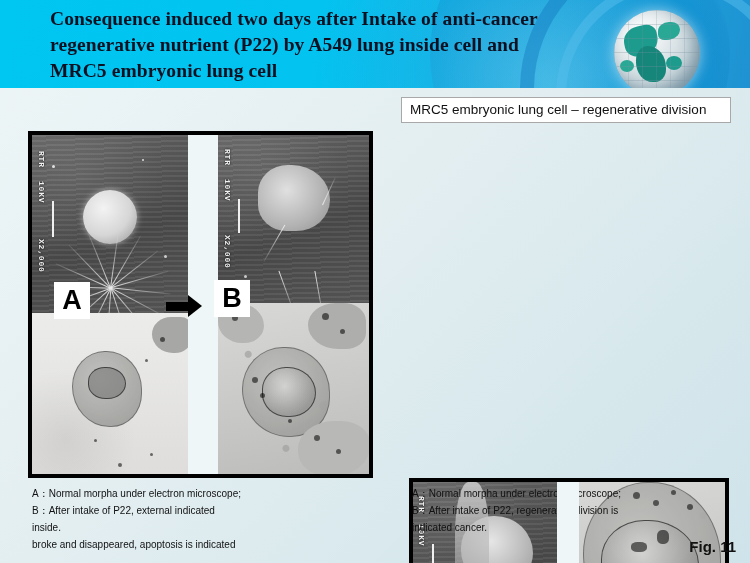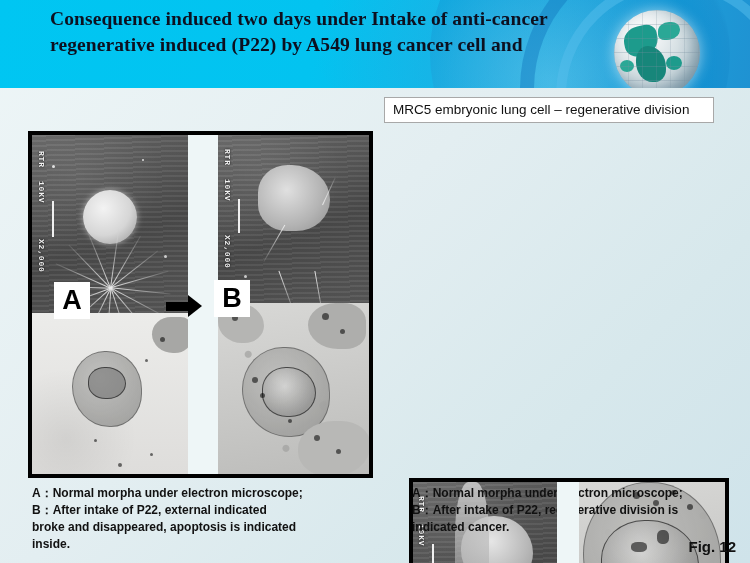--- a/index.html
+++ b/index.html
@@ -103,21 +103,21 @@
   .ab-label{position:absolute;background:#fff;color:#000;font-weight:bold;
     font-size:27px;line-height:1;display:flex;align-items:center;justify-content:center;
     z-index:6;}
   .arrow{position:absolute;z-index:7;display:flex;align-items:center;}
   .arrow .shaft{width:22px;height:9px;background:#000;}
   .arrow .head{width:0;height:0;border-top:11px solid transparent;border-bottom:11px solid transparent;border-left:14px solid #000;}
 
   .gap{position:absolute;top:0;bottom:0;background:#eef6f7;z-index:4;}
 
   
-  .caption{position:absolute;font-size:12px;line-height:17px;color:#111;font-weight:bold;}
+  .caption{position:absolute;font-size:10px;line-height:17px;color:#111;}
   .caption div{white-space:nowrap;}
   .figno{position:absolute;right:14px;bottom:8px;font-size:15px;font-weight:bold;color:#111;}
 </style>
 </head>
 <body>
 
 <div class="slide">
 
   <div class="header">
     <div class="hdr-swirl sw4"></div>
@@ -128,22 +128,23 @@
     <div class="globe">
       <div class="cont c1"></div>
         <div class="cont c2"></div>
         <div class="cont c3"></div>
       <div class="cont c4"></div>
         <div class="cont c5"></div>
       <div class="grat"></div>
     </div>
 
     <div class="hdr-text">
-      <div class="hdr-line">Consequence induced two days under Intake of anti-cancer</div>
-      <div class="hdr-line">regenerative induced (P22) by A549 lung cancer cell and</div>
+      <div class="hdr-line">Consequence induced two days after Intake of anti-cancer</div>
+      <div class="hdr-line">regenerative nutrient (P22) by A549 lung inside cell and</div>
+      <div class="hdr-line">MRC5 embryonic lung cell</div>
     </div>
   </div>
 
 
   <div class="figframe" style="left:28px;top:131px;width:345px;height:347px;">
 
     <div class="col" style="left:0;width:156px;">
       <div class="half top sem" style="height:186px;">
         <div class="cellA" style="top:44%;"></div>
         <div class="spike" style="transform:rotate(8deg);"></div>
@@ -220,25 +221,25 @@
     <div class="arrow" style="left:134px;top:160px;">
       <div class="shaft"></div>
         <div class="head"></div>
     </div>
     <div class="ab-label" style="left:182px;top:145px;width:36px;height:37px;">B</div>
   </div>
 
   <div class="caption" style="left:32px;top:485px;width:350px;">
     <div>A：Normal morpha under electron microscope;</div>
     <div>B：After intake of P22,  external indicated</div>
+    <div>inside.</div>
     <div>broke and disappeared,  apoptosis is indicated</div>
-    <div>inside.</div>
-  </div>
-
-  <div class="panel" style="left:384px;top:97px;">
+  </div>
+
+  <div class="panel" style="left:401px;top:97px;">
     <div class="panel-title" style="width:330px;">MRC5 embryonic lung cell – regenerative division</div>
   </div>
 
   <div class="figframe" style="left:409px;top:131px;width:320px;height:347px;">
 
     <div class="col" style="left:0;width:144px;">
       <div class="half top sem" style="height:166px;">
         <div class="blob" style="left:48px;top:34px;width:72px;height:70px;border-radius:46% 54% 48% 52%;
           background:radial-gradient(circle at 42% 36%,#e6e6e6,#b9b9b9 58%,#949494);"></div>
         <div class="blob" style="left:42px;top:0px;width:34px;height:130px;border-radius:40%;
@@ -270,14 +271,14 @@
     </div>
 
   </div>
 
   <div class="caption" style="left:412px;top:485px;width:330px;">
     <div>A：Normal morpha under electron microscope;</div>
     <div>B：After intake of P22,  regenerative division is</div>
     <div>indicated cancer.</div>
   </div>
 
-  <div class="figno">Fig. 12</div>
+  <div class="figno">Fig. 11</div>
 </div>
 
 </body></html>

